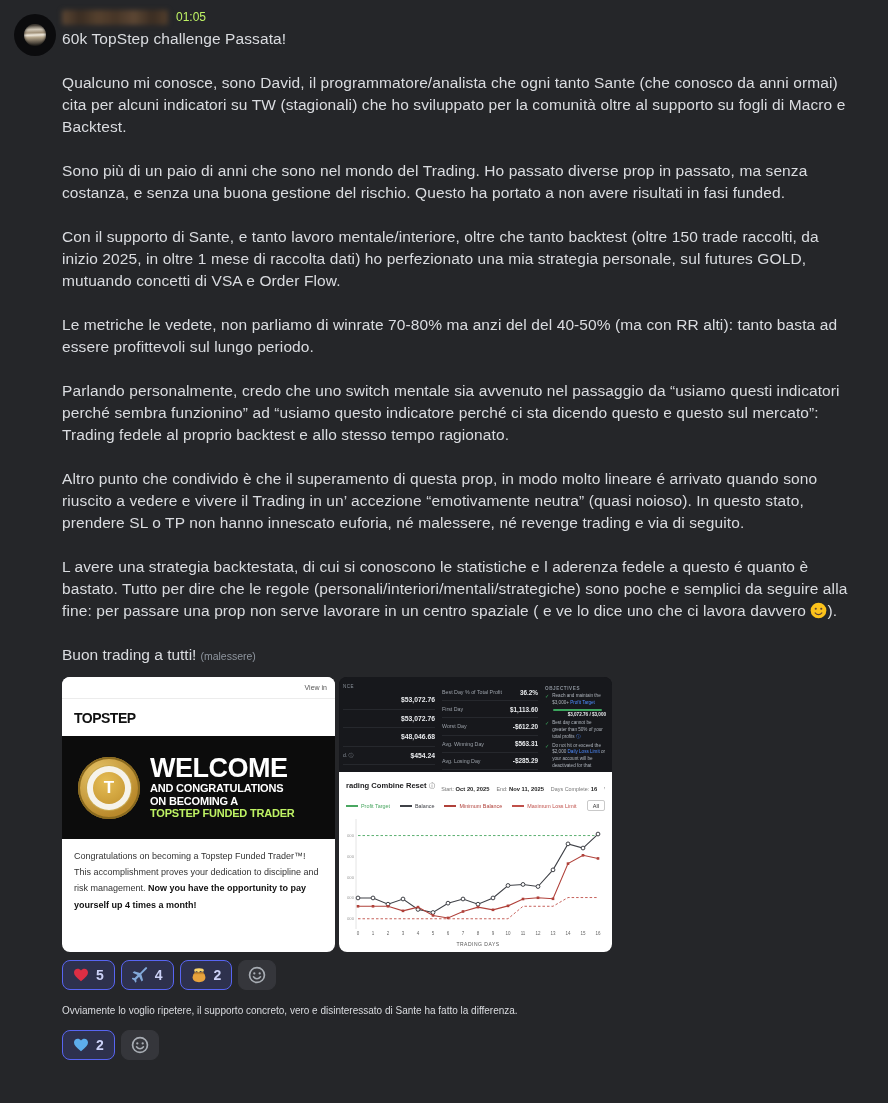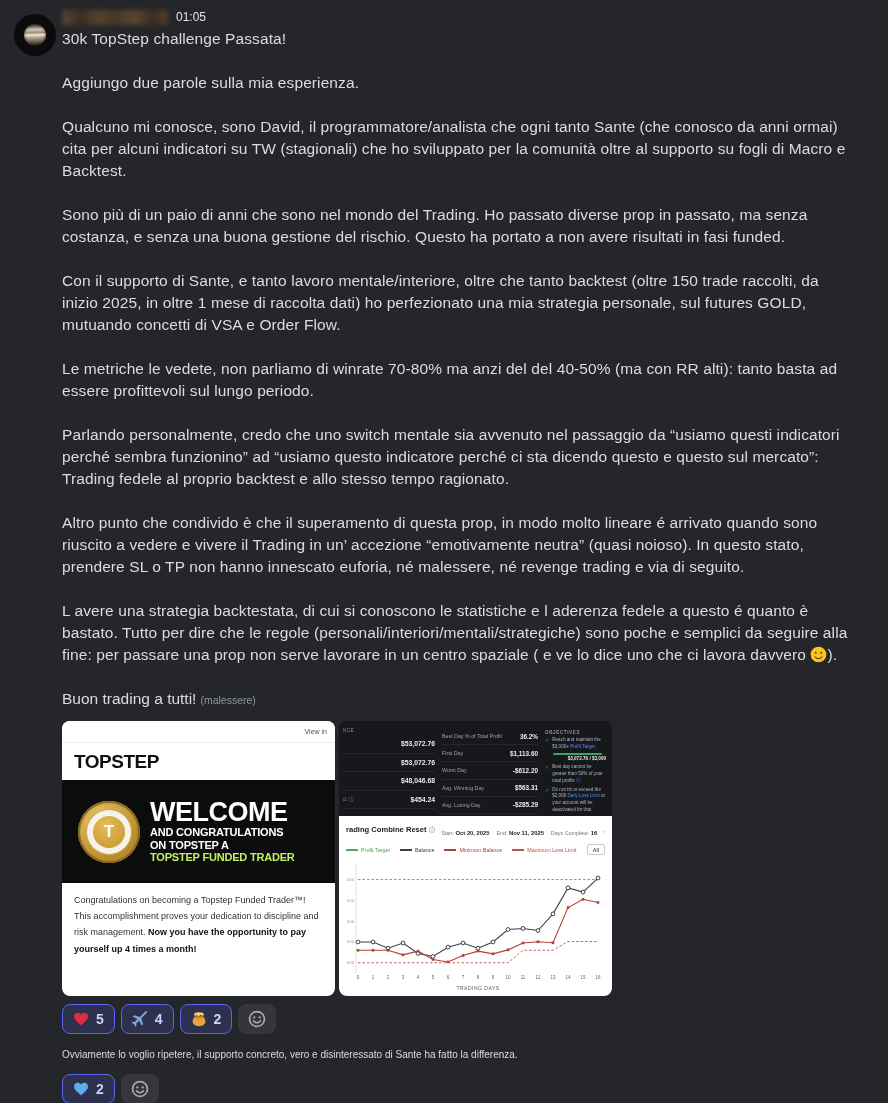--- a/index.html
+++ b/index.html
@@ -9,33 +9,33 @@
   .avatar{position:absolute;left:14px;top:6px;width:42px;height:42px;border-radius:50%;
     background:#0b0b0d;cursor:pointer;}
   .planet{position:absolute;left:10px;top:10px;width:22px;height:22px;border-radius:50%;
     background:linear-gradient(178deg,#585147 8%,#cfc6b6 26%,#a2927a 40%,#efe9dd 50%,#b7a88e 60%,#6d6355 78%,#2d2a25 95%);
     box-shadow:0 0 3px rgba(0,0,0,.8) inset;}
   .content{margin-left:62px;padding-right:30px;}
   .msg-header{display:flex;align-items:center;gap:8px;height:18px;margin-bottom:2px;}
   .username-redacted{width:106px;height:15px;border-radius:2px;
     background:repeating-linear-gradient(90deg,#5d4734 0px,#3a2d22 18px,#56412e 36px,#463527 54px,#5d4734 72px);
     filter:blur(2.5px);cursor:pointer;}
-  .timestamp{font-size:12px;color:#e5e5e5;}
+  .timestamp{font-size:12px;color:#bef264;}
   .msg-p{margin:0 0 22px 0;font-size:15.5px;line-height:22px;color:#dadce0;letter-spacing:.1px;}
   .inline-emoji{display:inline-block;vertical-align:-3px;}
   .closing-line{font-size:15.5px;line-height:22px;color:#dadce0;margin-bottom:10px;}
   .edited{font-size:10.5px;color:#8e959e;margin-left:4px;}
   
   .attachments{display:flex;gap:4px;margin-top:2px;}
   figure{margin:0;}
   .email-card{width:273px;height:275px;background:#fff;border-radius:8px;overflow:hidden;position:relative;cursor:pointer;}
   .em-topbar{height:21px;background:#ffffff;border-bottom:1px solid #ececec;text-align:right;
     font-size:7px;color:#555;line-height:21px;padding-right:8px;}
   .em-logo{height:37px;background:#fff;display:flex;align-items:center;padding-left:12px;
-    font-size:19px;font-weight:800;letter-spacing:-.5px;color:#101010;}
+    font-size:14px;font-weight:800;letter-spacing:-.5px;color:#101010;}
   .em-hero{height:103px;background:#0c0c0c;display:flex;align-items:center;overflow:hidden;}
   .em-badge{position:relative;flex:0 0 62px;height:62px;margin-left:16px;border-radius:50%;
     background:radial-gradient(circle at 35% 30%,#e7c66a,#b9892b 70%);box-shadow:0 0 0 2px #8a6a1f inset;}
   .em-badge-ring{position:absolute;left:9px;top:9px;width:44px;height:44px;border-radius:50%;
     background:#f6f3ea;box-shadow:0 0 0 1px #caa94f;}
   .em-badge-core{position:absolute;left:15px;top:15px;width:32px;height:32px;border-radius:50%;
     background:radial-gradient(circle at 40% 30%,#e5bd55,#c3932f);display:flex;align-items:center;justify-content:center;
     color:#fff;font-weight:800;font-size:17px;}
   .em-hero-text{margin-left:10px;width:190px;white-space:nowrap;overflow:hidden;}
   .em-h1{font-size:27px;font-weight:800;color:#fff;letter-spacing:-.5px;line-height:1.0;}
@@ -98,22 +98,21 @@
       <span class="planet"></span>
     </div>
 
     <div class="content">
       <div class="msg-header">
         <span class="username-redacted"></span>
         <span class="timestamp">01:05</span>
       </div>
 
       <div id="paragraphs">
-          <p class="msg-p"><span>30k TopStep challenge Passata!</span></p>
-          <p class="msg-p"><span>Aggiungo due parole sulla mia esperienza.</span></p>
+          <p class="msg-p"><span>60k TopStep challenge Passata!</span></p>
           <p class="msg-p"><span>Qualcuno mi conosce, sono David, il programmatore/analista che ogni tanto Sante (che conosco da anni ormai)  cita per alcuni indicatori su TW (stagionali) che ho sviluppato per la comunità oltre al supporto su fogli di Macro e Backtest.</span></p>
           <p class="msg-p"><span>Sono più di un paio di anni che sono nel mondo del Trading. Ho passato diverse prop in passato, ma senza costanza, e senza una buona gestione del rischio. Questo ha portato a non avere risultati in fasi funded.</span></p>
           <p class="msg-p"><span>Con il supporto di Sante, e tanto lavoro mentale/interiore, oltre che tanto backtest (oltre 150 trade raccolti, da inizio 2025, in oltre 1 mese di raccolta dati) ho perfezionato una mia strategia personale, sul futures GOLD, mutuando concetti di VSA e Order Flow.</span></p>
           <p class="msg-p"><span>Le metriche le vedete, non parliamo di winrate 70-80% ma anzi del del 40-50% (ma con RR alti): tanto basta ad essere profittevoli sul lungo periodo.</span></p>
           <p class="msg-p"><span>Parlando personalmente, credo che uno switch mentale sia avvenuto nel passaggio da “usiamo questi indicatori perché sembra funzionino” ad “usiamo questo indicatore perché ci sta dicendo questo e questo sul mercato”: Trading fedele al proprio backtest e allo stesso tempo ragionato.</span></p>
           <p class="msg-p"><span>Altro punto che condivido è che il superamento di questa prop, in modo molto lineare é arrivato quando sono riuscito a vedere  e vivere il Trading in un’ accezione  “emotivamente neutra” (quasi noioso). In questo stato, prendere SL o TP non hanno innescato  euforia, né malessere, né revenge trading e via di seguito.</span></p>
           <p class="msg-p"><span>L avere una strategia backtestata, di cui si conoscono le statistiche e l aderenza fedele a questo é quanto è bastato. Tutto per dire che le regole (personali/interiori/mentali/strategiche) sono poche e semplici da seguire alla fine:  per passare una prop non serve lavorare in un centro spaziale ( e ve lo dice uno che ci lavora davvero </span><span class="inline-emoji" style="width: 17px; height: 17px;"><svg width="17" height="17" viewBox="0 0 16 16">
                 <circle cx="8" cy="8" r="7.4" fill="#fcc21b"></circle>
                 <circle cx="5.4" cy="6.4" r="1" fill="#5d4037"></circle>
                 <circle cx="10.6" cy="6.4" r="1" fill="#5d4037"></circle>
@@ -131,21 +130,21 @@
           <div class="em-topbar">View in</div>
           <div class="em-logo">TOPSTEP</div>
           <div class="em-hero">
             <div class="em-badge">
               <span class="em-badge-ring"></span>
               <span class="em-badge-core">T</span>
             </div>
             <div class="em-hero-text">
               <div class="em-h1">WELCOME</div>
               <div class="em-h2">AND CONGRATULATIONS</div>
-              <div class="em-h2">ON TOPSTEP A</div>
+              <div class="em-h2">ON BECOMING A</div>
               <div class="em-h2 gold">TOPSTEP FUNDED TRADER</div>
             </div>
           </div>
           <div class="em-body">
             <p class="em-par"><span>Congratulations on becoming a Topstep Funded Trader™! This accomplishment proves your dedication to discipline and risk management. </span><strong>Now you have the opportunity to pay yourself up 4 times a month!</strong></p>
           </div>
         </figure>
 
         <figure class="dash-card">
           <div class="db-top">

